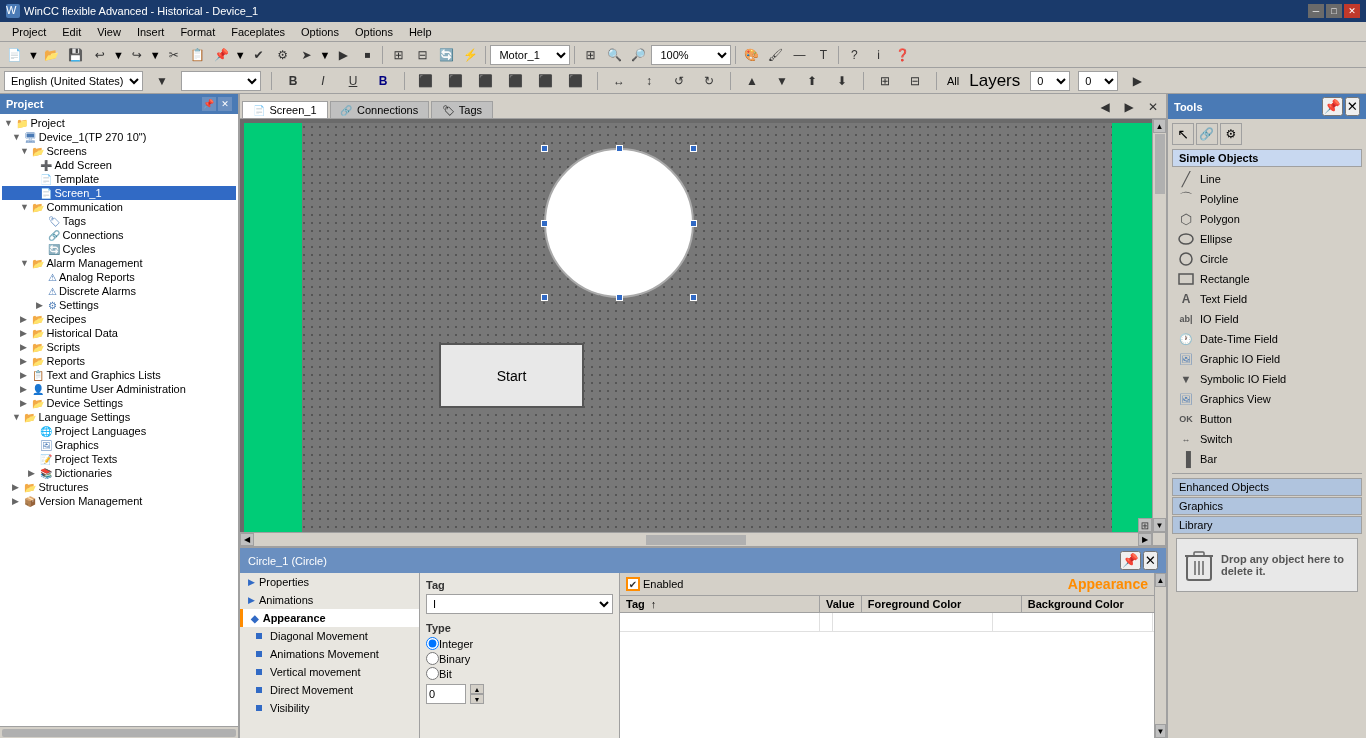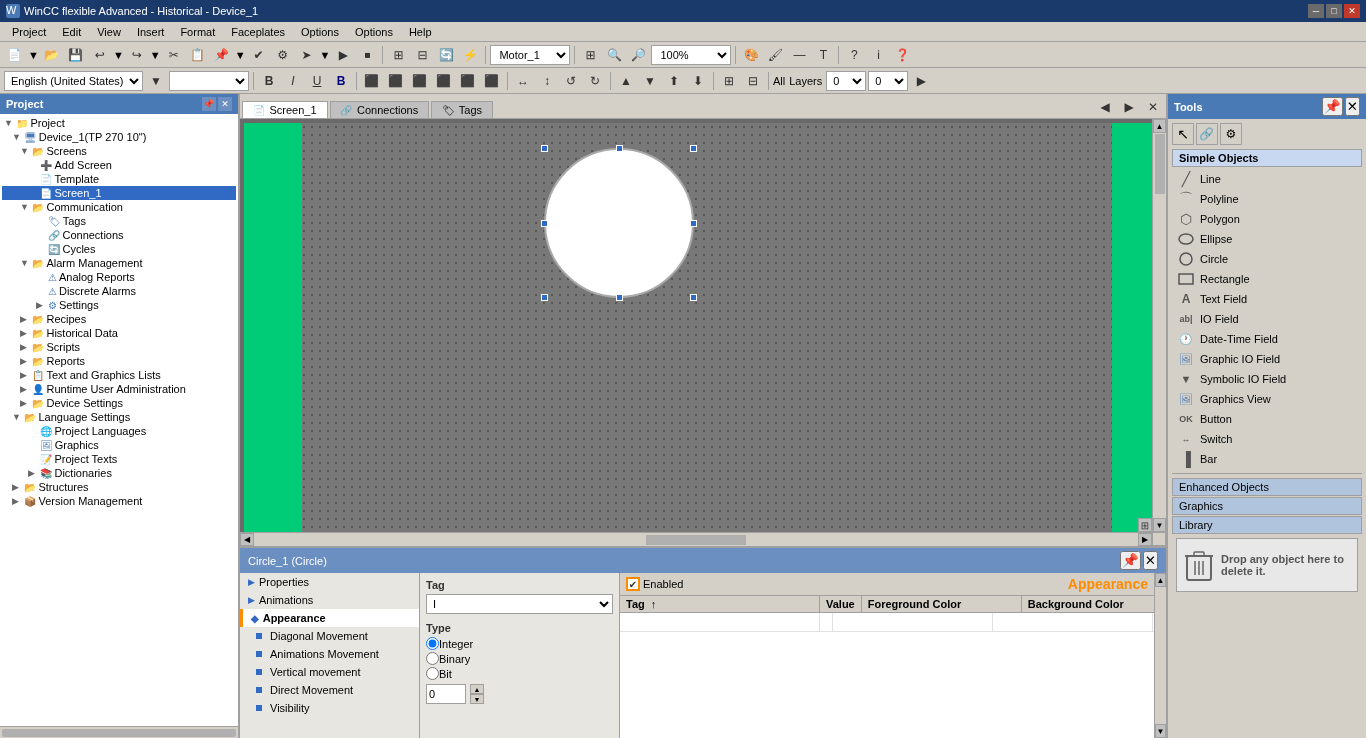--- a/index.html
+++ b/index.html
@@ -17,21 +17,21 @@
     #menubar { background: #d4d0c8; height: 20px; display: flex; align-items: center; padding: 0 4px; border-bottom: 1px solid #a0a0a0; }
     .menu-item { padding: 2px 8px; cursor: pointer; font-size: 11px; }
 
     
     .toolbar { background: #d4d0c8; height: 26px; display: flex; align-items: center; padding: 0 4px; border-bottom: 1px solid #a0a0a0; gap: 2px; }
     .tb-btn { width: 22px; height: 22px; background: #d4d0c8; border: 1px solid transparent; cursor: pointer; display: flex; align-items: center; justify-content: center; font-size: 12px; color: #333; }
     .tb-sep { width: 1px; height: 18px; background: #a0a0a0; margin: 0 2px; }
     .tb-dropdown { height: 20px; background: white; border: 1px solid #a0a0a0; padding: 0 4px; font-size: 11px; min-width: 80px; }
 
     
-    #format-toolbar { background: #d4d0c8; height: 26px; display: flex; align-items: center; padding: 0 4px; border-bottom: 1px solid #a0a0a0; gap: 2px; }
+    #format-toolbar { background: #d4d0c8; height: 26px; display: flex; align-items: center; padding: 0 4px; border-bottom: 1px solid #a0a0a0; gap: 8px; }
     .lang-dropdown { height: 20px; border: 1px solid #a0a0a0; background: white; font-size: 11px; padding: 0 2px; min-width: 130px; }
     .font-dropdown { height: 20px; border: 1px solid #a0a0a0; background: white; font-size: 11px; padding: 0 2px; min-width: 80px; }
     .size-dropdown { height: 20px; border: 1px solid #a0a0a0; background: white; font-size: 11px; padding: 0 2px; min-width: 40px; }
 
     
     #main { display: flex; height: calc(738px - 22px - 20px - 26px - 26px); }
 
     
     #project-panel { width: 240px; background: #d4d0c8; border-right: 2px solid #a0a0a0; display: flex; flex-direction: column; }
     #project-header { background: #4a7ab5; color: white; padding: 3px 6px; display: flex; align-items: center; justify-content: space-between; font-weight: bold; font-size: 11px; }
@@ -206,21 +206,21 @@
   <div class="tb-sep"></div>
   <button class="tb-btn">▲</button>
   <button class="tb-btn">▼</button>
   <button class="tb-btn">⬆</button>
   <button class="tb-btn">⬇</button>
   <div class="tb-sep"></div>
   <button class="tb-btn">⊞</button>
   <button class="tb-btn">⊟</button>
   <div class="tb-sep"></div>
   <span style="font-size:11px">All</span>
-  <span style="font-size:11px;margin:8px 2px">Layers</span>
+  <span style="font-size:17px;margin:8px 2px">Layers</span>
   <select class="size-dropdown" style="width:40px"><option>0</option></select>
   <select class="size-dropdown" style="width:40px"><option>0</option></select>
   <button class="tb-btn">▶</button>
 </div>
 
 <div id="main">
 
   <div id="project-panel">
     <div id="project-header">
       <span>Project</span>
@@ -414,20 +414,23 @@
             <div style="position:absolute;top:-3px;left:72px;width:7px;height:7px;background:#316ac5;border:1px solid white;"></div>
             <div style="position:absolute;top:-3px;right:-3px;width:7px;height:7px;background:#316ac5;border:1px solid white;"></div>
             <div style="position:absolute;top:72px;right:-3px;width:7px;height:7px;background:#316ac5;border:1px solid white;"></div>
             <div style="position:absolute;bottom:-3px;right:-3px;width:7px;height:7px;background:#316ac5;border:1px solid white;"></div>
             <div style="position:absolute;bottom:-3px;left:72px;width:7px;height:7px;background:#316ac5;border:1px solid white;"></div>
             <div style="position:absolute;bottom:-3px;left:-3px;width:7px;height:7px;background:#316ac5;border:1px solid white;"></div>
             <div style="position:absolute;top:72px;left:-3px;width:7px;height:7px;background:#316ac5;border:1px solid white;"></div>
             <div style="position:absolute;top:-3px;left:-3px;width:7px;height:7px;background:#316ac5;border:1px solid white;"></div>
           </div>
 
+          <div class="canvas-btn-start" style="position:absolute;left:195px;top:220px;width:145px;height:65px;background:#e8e8e8;border:2px solid #555;display:flex;align-items:center;justify-content:center;font-size:14px;">
+            <span>Start</span>
+          </div>
 
         </div>
       </div>
 
       <div style="position:absolute;right:0;top:0;bottom:14px;width:14px;background:#d4d0c8;border-left:1px solid #a0a0a0;display:flex;flex-direction:column;">
         <div style="height:14px;background:#c0c0c0;border:1px solid #a0a0a0;display:flex;align-items:center;justify-content:center;font-size:8px;cursor:pointer;">▲</div>
         <div style="flex:1;background:#d4d0c8;">
           <div style="width:10px;height:60px;background:#b0b0b0;margin:1px auto;"></div>
         </div>
         <div style="height:14px;background:#c0c0c0;border:1px solid #a0a0a0;display:flex;align-items:center;justify-content:center;font-size:8px;cursor:pointer;">▼</div>

